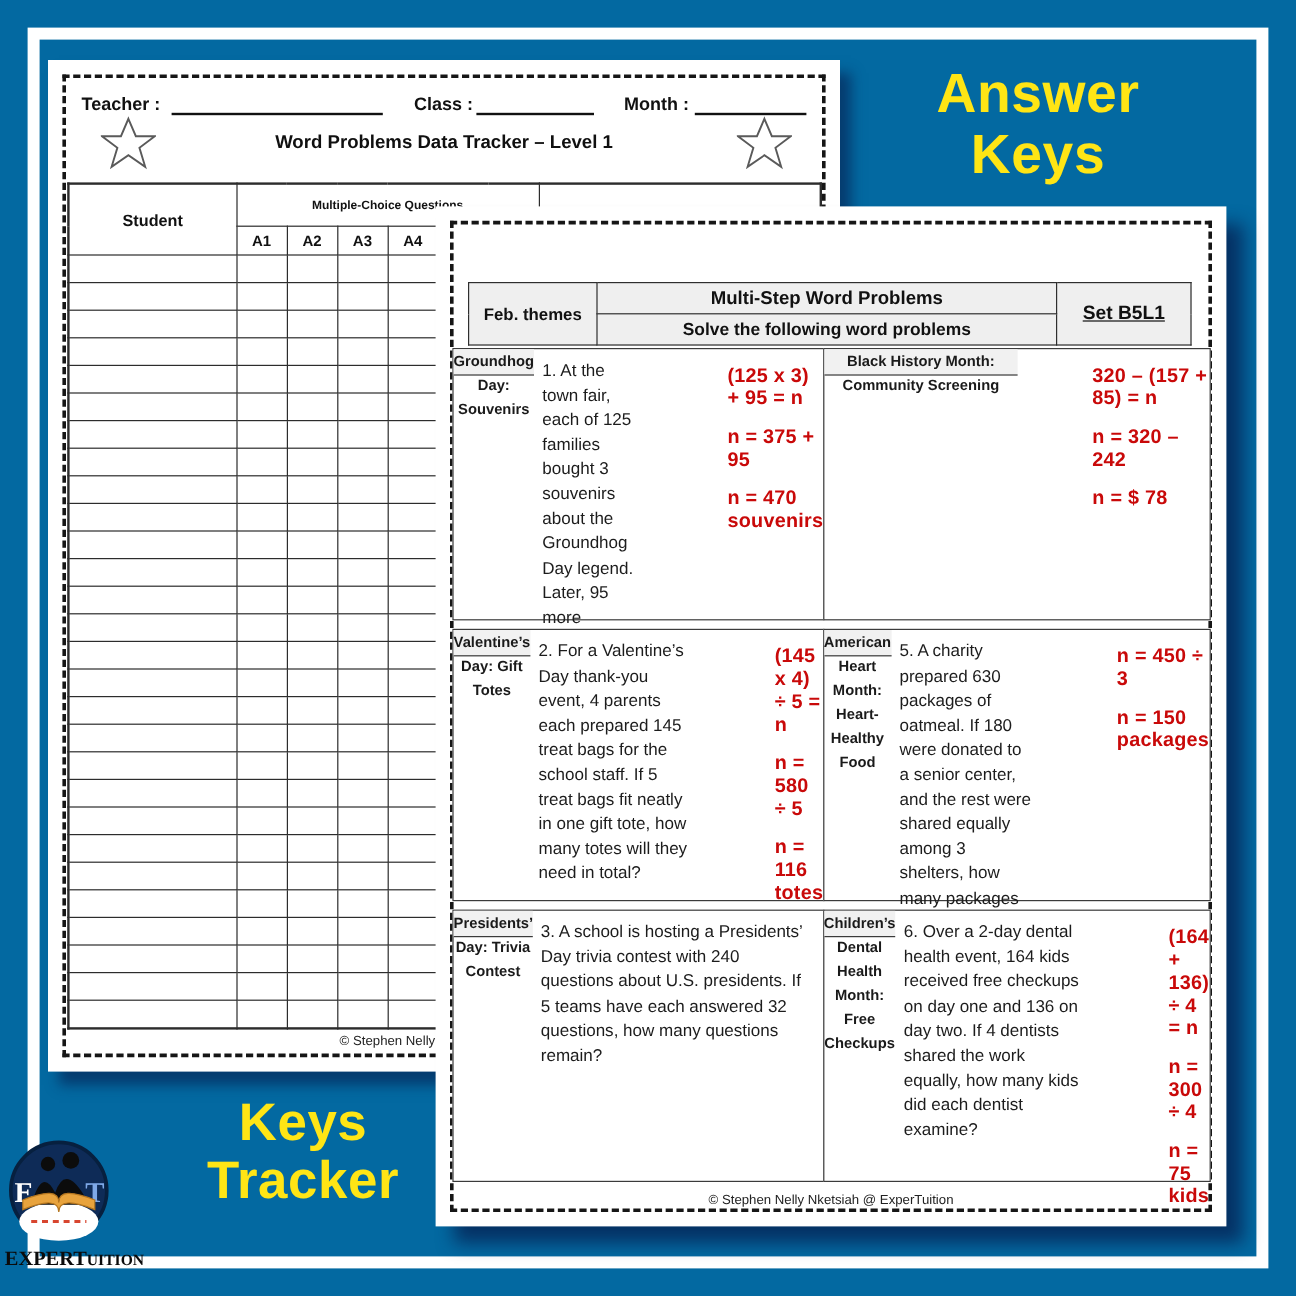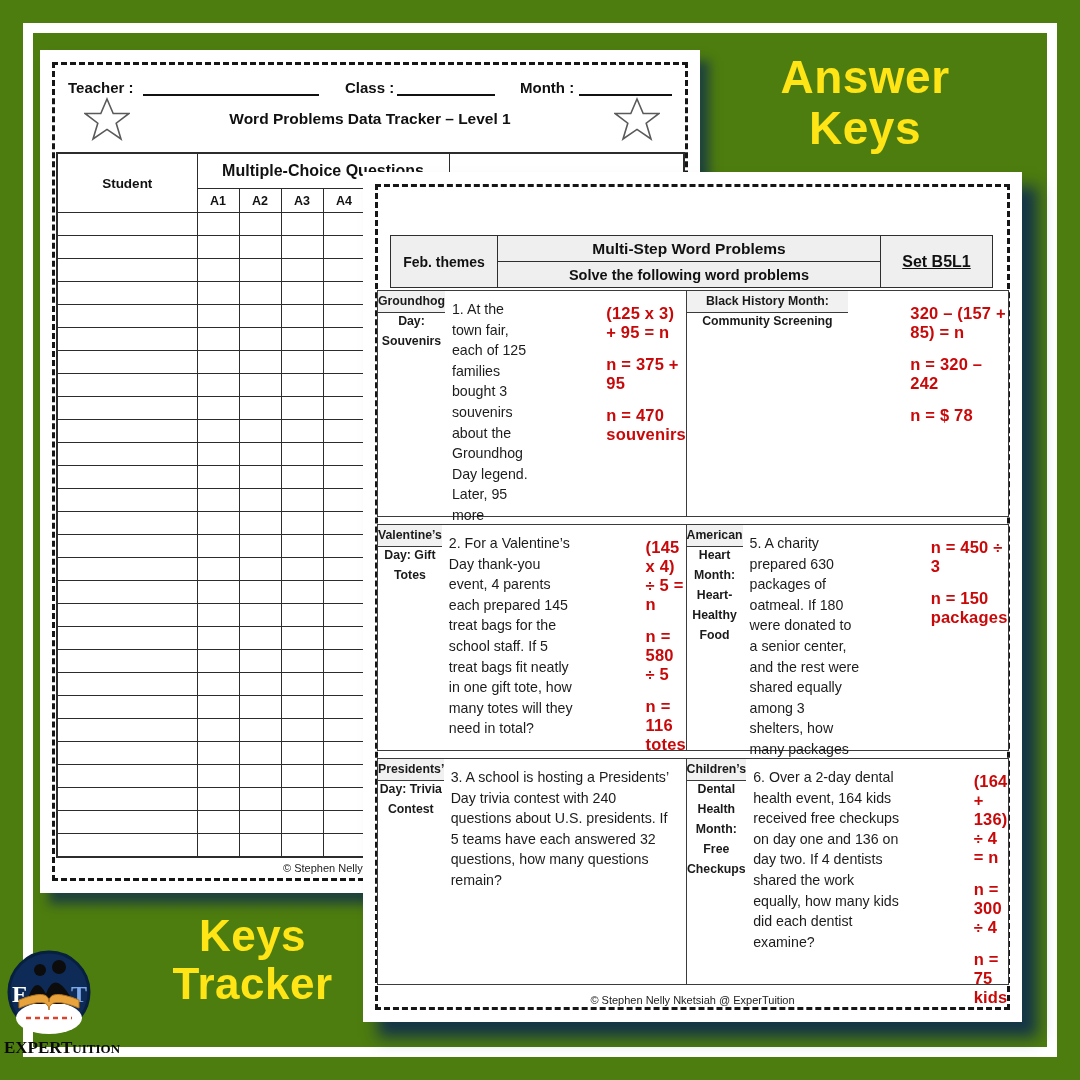--- a/index.html
+++ b/index.html
@@ -1,37 +1,37 @@
 <!DOCTYPE html>
 <html><head>
 <meta charset="utf-8">
 <style>
   html,body{margin:0;padding:0;}
   .stage{
     position:relative;width:1080px;height:1080px;overflow:hidden;
-    background:#4d7c0f;font-family:"Liberation Sans",sans-serif;
+    background:#0369a1;font-family:"Liberation Sans",sans-serif;
   }
   .frame{position:absolute;left:23px;top:23px;right:23px;bottom:23px;border:10px solid #ffffff;z-index:1;}
   
   .sheet{position:absolute;background:#ffffff;}
   .sheet .dash{position:absolute;left:12px;top:12px;right:12px;bottom:12px;border:3px dashed #161616;}
   .tracker-sheet{left:40px;top:50px;width:660px;height:843px;z-index:2;box-shadow:9px 11px 10px rgba(6,35,85,.65);}
   .answer-sheet{left:363px;top:172px;width:659px;height:850px;z-index:3;box-shadow:15px 15px 14px rgba(6,35,85,.8);}
   
   .t-hdr{position:absolute;left:0;top:26px;height:20px;width:100%;font-size:15px;font-weight:bold;color:#111;}
   .t-hdr .lbl{position:absolute;bottom:0;}
   .t-hdr .line{position:absolute;bottom:0;height:20px;border-bottom:2px solid #111;}
   .t-title{position:absolute;left:0;right:0;top:60px;text-align:center;font-weight:bold;font-size:15.5px;color:#101010;}
   .star{position:absolute;width:46px;height:46px;}
   .star.left{left:44px;top:46px;} .star.right{left:574px;top:46px;}
   table.tracker{position:absolute;left:16px;top:102px;width:627px;border-collapse:collapse;table-layout:fixed;}
   table.tracker th,table.tracker td{border:1px solid #2c2c2c;padding:0;background:#fff;}
   table.tracker{border:2px solid #2c2c2c;}
   table.tracker thead th{font-weight:bold;color:#111;text-align:center;}
-  .tracker .grp{height:34px;font-size:16px;}
+  .tracker .grp{height:34px;font-size:10px;}
   .tracker .stud-h{font-size:13.5px;}
   .tracker .sub{height:23px;font-size:12.5px;font-weight:bold;text-align:center;}
   table.tracker tbody td{height:22px;}
   .t-footer{position:absolute;left:243px;top:812px;font-size:11px;color:#222;white-space:nowrap;}
   
   .a-hdr{position:absolute;left:0;top:30px;height:22px;width:100%;font-size:15px;font-weight:bold;color:#111;}
   .a-hdr .lbl{position:absolute;bottom:0;}
   .a-hdr .line{position:absolute;bottom:0;height:22px;border-bottom:2px solid #111;}
   .a-hdr .red-val{position:absolute;left:0;right:0;bottom:5px;text-align:center;color:#c90909;font-size:14.5px;font-weight:bold;}
   table.theme{position:absolute;left:27px;top:63px;width:602px;border-collapse:collapse;table-layout:fixed;}

